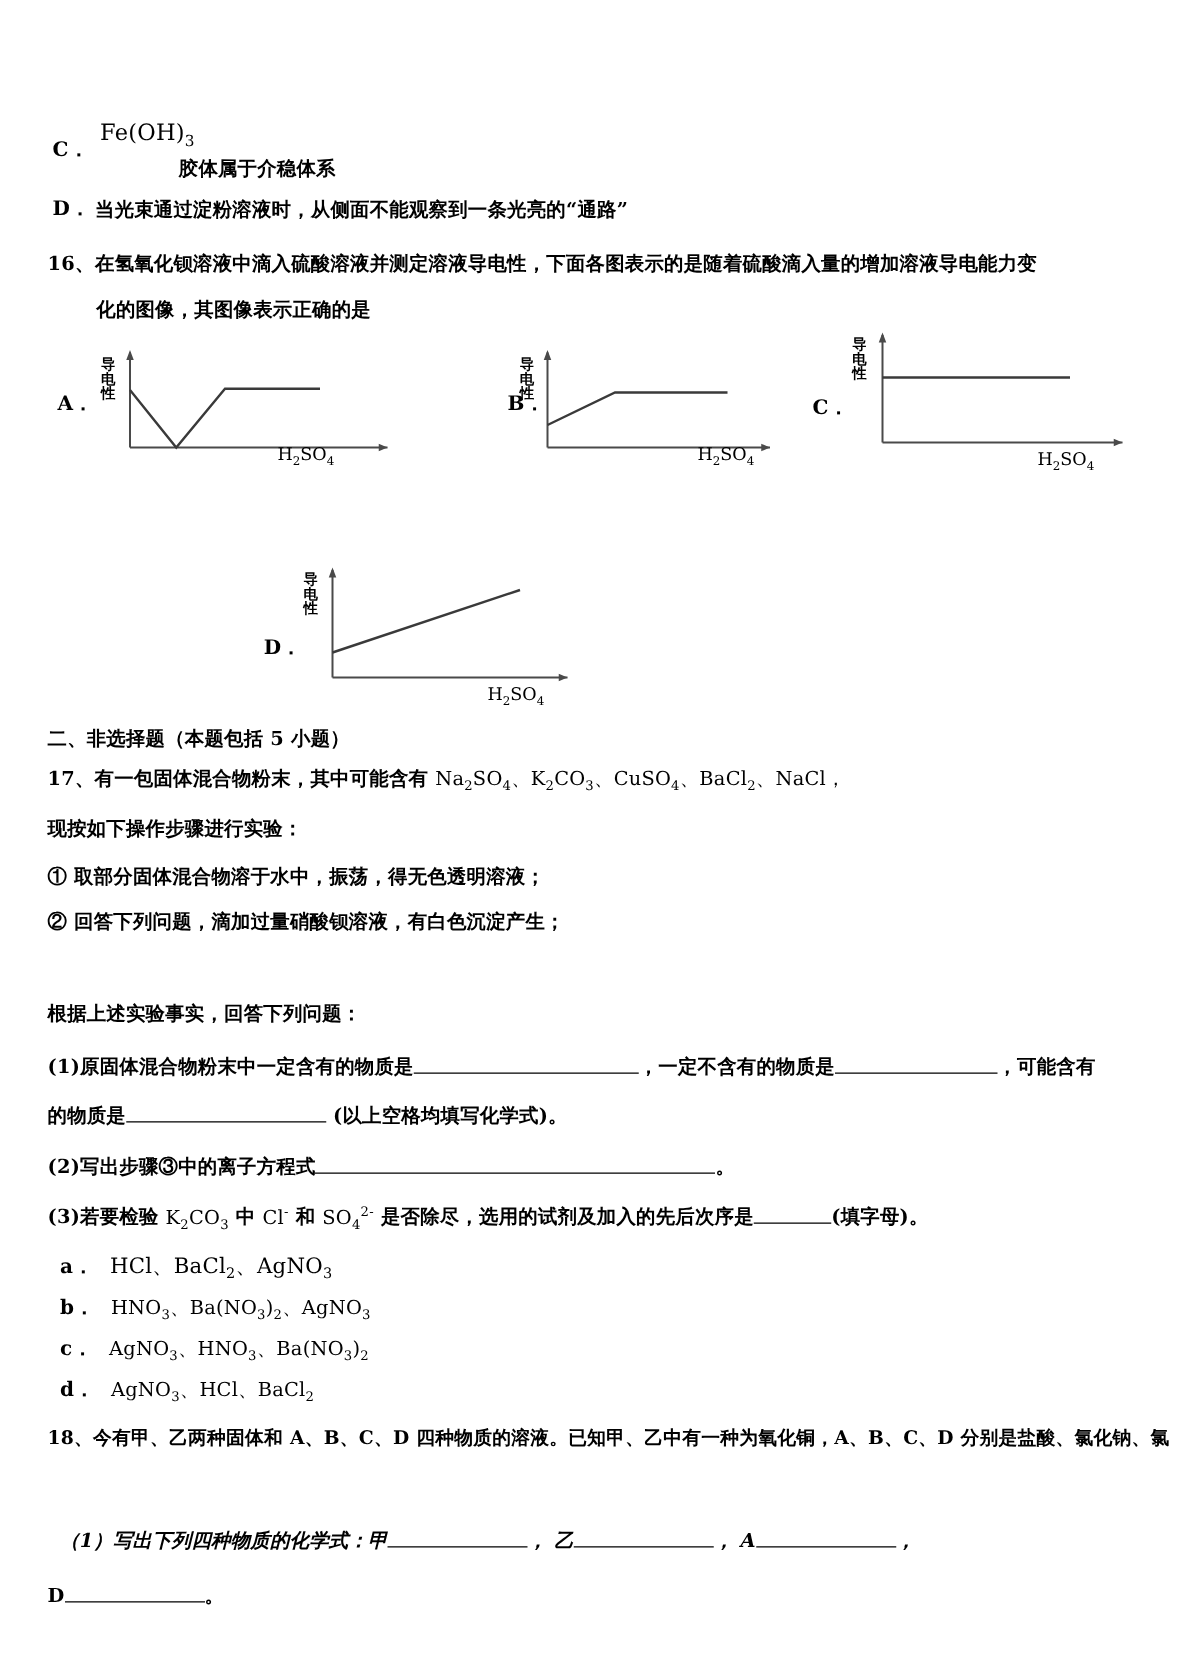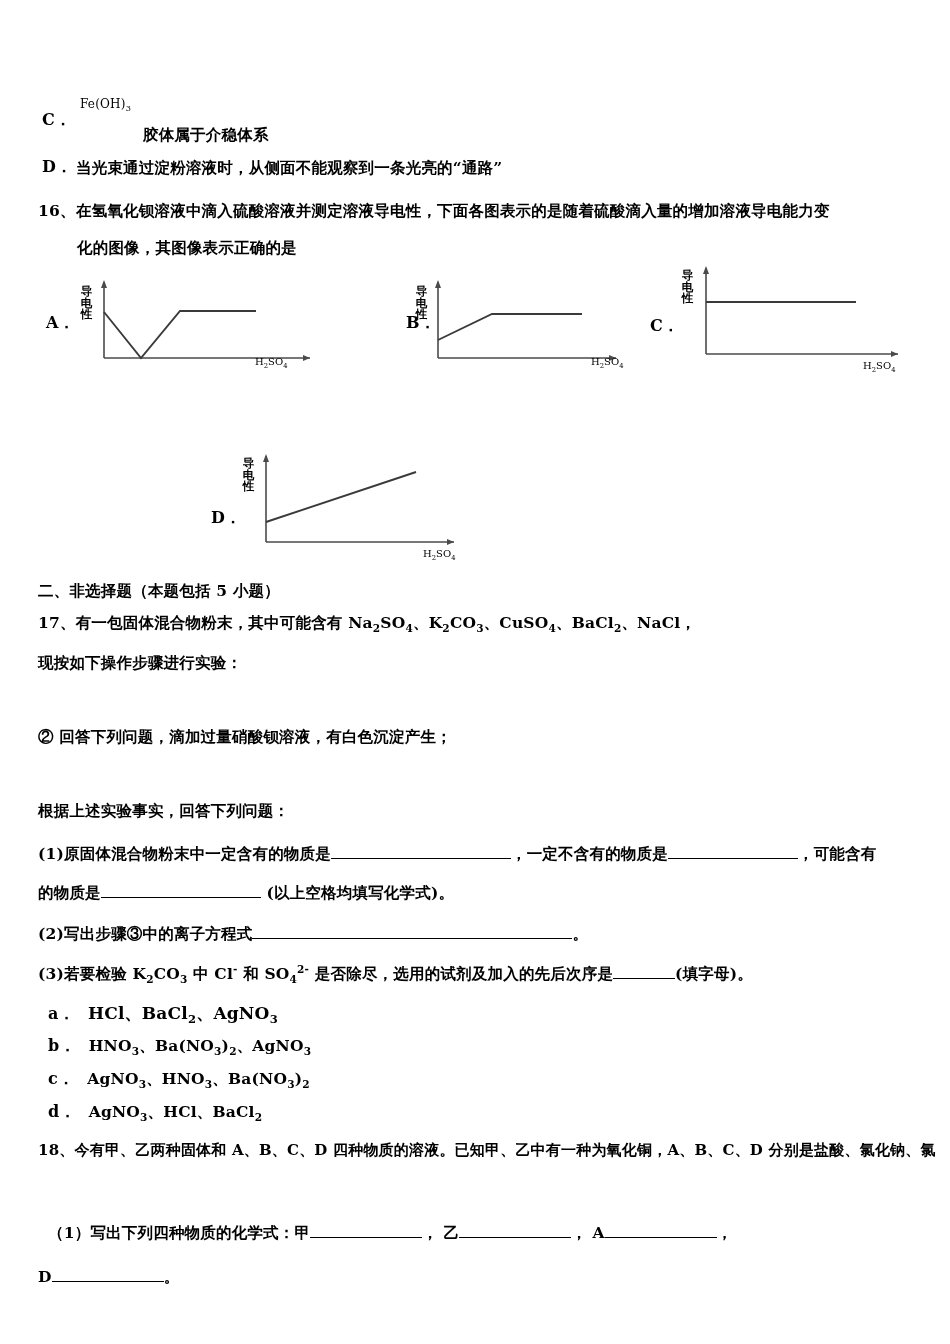--- a/index.html
+++ b/index.html
@@ -46,21 +46,21 @@
     vertical-align: super;
   }
   .blank {
     display: inline-block;
     border-bottom: 1.3px solid #000;
     vertical-align: baseline;
     height: 0.95em;
   }
   .formula-inline {
     font-family: "DejaVu Serif", "Liberation Serif", serif;
-    font-weight: bold;
+    font-weight: normal;
   }
   
   .graph {
     position: absolute;
   }
   .graph svg { display: block; }
   .glabel {
     position: absolute;
     font-weight: bold;
     font-size: 16px;
@@ -70,27 +70,26 @@
     position: absolute;
     font-size: 11.5px;
     font-weight: 700;
     line-height: 1.02;
     width: 15px;
     text-align: center;
     font-family: "DejaVu Sans", sans-serif;
   }
   .xaxis-label {
     position: absolute;
-    font-size: 10px;
+    font-size: 14px;
     font-family: "DejaVu Serif", "Liberation Serif", serif;
     white-space: nowrap;
-    margin-left: 33px;
   }
   .fe-formula {
-    font-size: 12px;
+    font-size: 18px;
     font-family: "DejaVu Serif", "Liberation Serif", serif;
   }
 </style>
 </head>
 <body>
 
 <div class="page">
 
   <div class="line" style="left:42px; top:112px;">
     <span class="opt-letter">C．</span>
@@ -193,20 +192,21 @@
     <span>H</span><span class="sub">2</span><span>SO</span><span class="sub">4</span>
   </div>
 
   <div class="line cn" style="left:38px; top:583px;">二、非选择题（本题包括 5 小题）</div>
 
   <div class="line cn" style="left:38px; top:615px;">
     <span>17、</span><span>有一包固体混合物粉末，其中可能含有 </span><span class="formula-inline">Na<span class="sub">2</span>SO<span class="sub">4</span>、K<span class="sub">2</span>CO<span class="sub">3</span>、CuSO<span class="sub">4</span>、BaCl<span class="sub">2</span>、NaCl，</span>
   </div>
 
   <div class="line cn" style="left:38px; top:655px;">现按如下操作步骤进行实验：</div>
+  <div class="line cn" style="left:38px; top:693px;">① 取部分固体混合物溶于水中，振荡，得无色透明溶液；</div>
   <div class="line cn" style="left:38px; top:729px;">② 回答下列问题，滴加过量硝酸钡溶液，有白色沉淀产生；</div>
   <div class="line cn" style="left:38px; top:803px;">根据上述实验事实，回答下列问题：</div>
 
   <div class="line cn" style="left:38px; top:843px;">
     <span>(1)原固体混合物粉末中一定含有的物质是</span><span class="blank" style="width:180px;"></span><span>，一定不含有的物质是</span><span class="blank" style="width:130px;"></span><span>，可能含有</span>
   </div>
   <div class="line cn" style="left:38px; top:882px;">
     <span>的物质是</span><span class="blank" style="width:160px;"></span> <span>(以上空格均填写化学式)。</span>
   </div>
 
@@ -232,20 +232,20 @@
   </div>
   <div class="line" style="left:48px; top:1104px;">
     <span class="opt-letter">d．</span>
     <span class="formula-inline" style="font-size:15.5px; margin-left:8px;">AgNO<span class="sub">3</span>、HCl、BaCl<span class="sub">2</span></span>
   </div>
 
   <div class="line cn" style="left:38px; top:1143px; font-size:15px;">
     <span>18、</span><span>今有甲、乙两种固体和 A、B、C、D 四种物质的溶液。已知甲、乙中有一种为氧化铜，A、B、C、D 分别是盐酸、氯化钠、氯</span>
   </div>
 
-  <div class="line cn" style="left:48px; top:1222px;">
+  <div class="line cn" style="left:48px; top:1222px;font-style:italic;">
     <span>（1）写出下列四种物质的化学式：甲</span><span class="blank" style="width:112px;"></span><span>，  乙</span><span class="blank" style="width:112px;"></span><span>，  A</span><span class="blank" style="width:112px;"></span><span>，</span>
   </div>
   <div class="line cn" style="left:38px; top:1266px;">
     <span>D</span><span class="blank" style="width:112px;"></span><span>。</span>
   </div>
 
 </div>
 
 </body></html>

